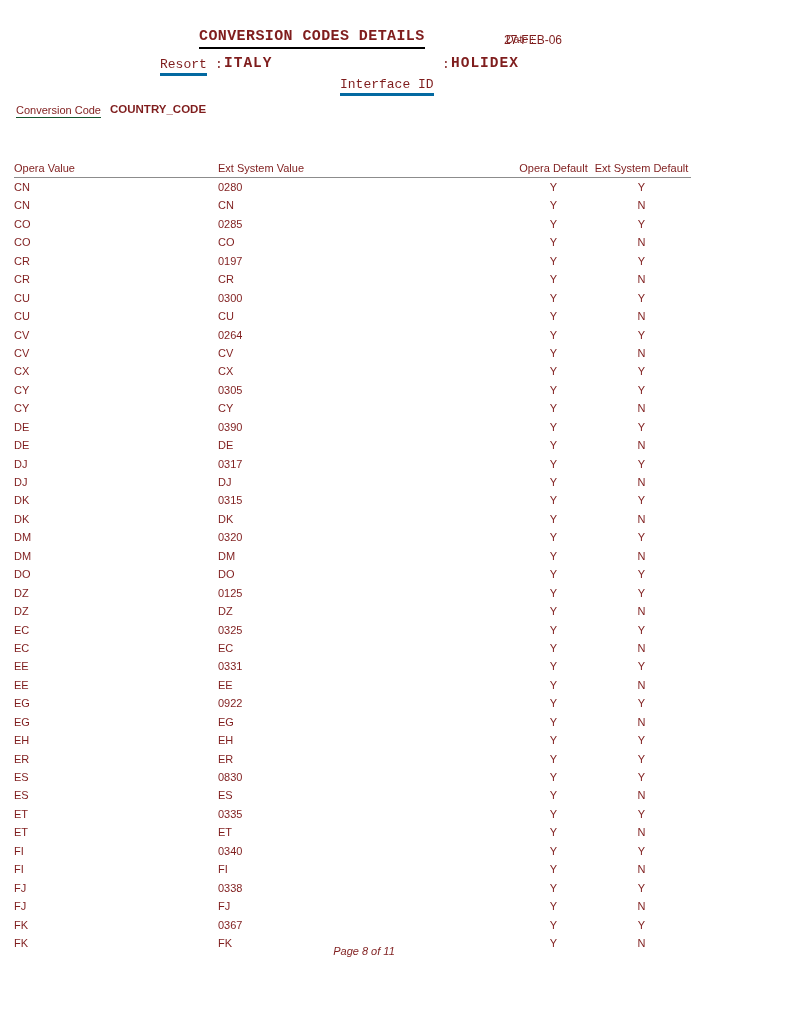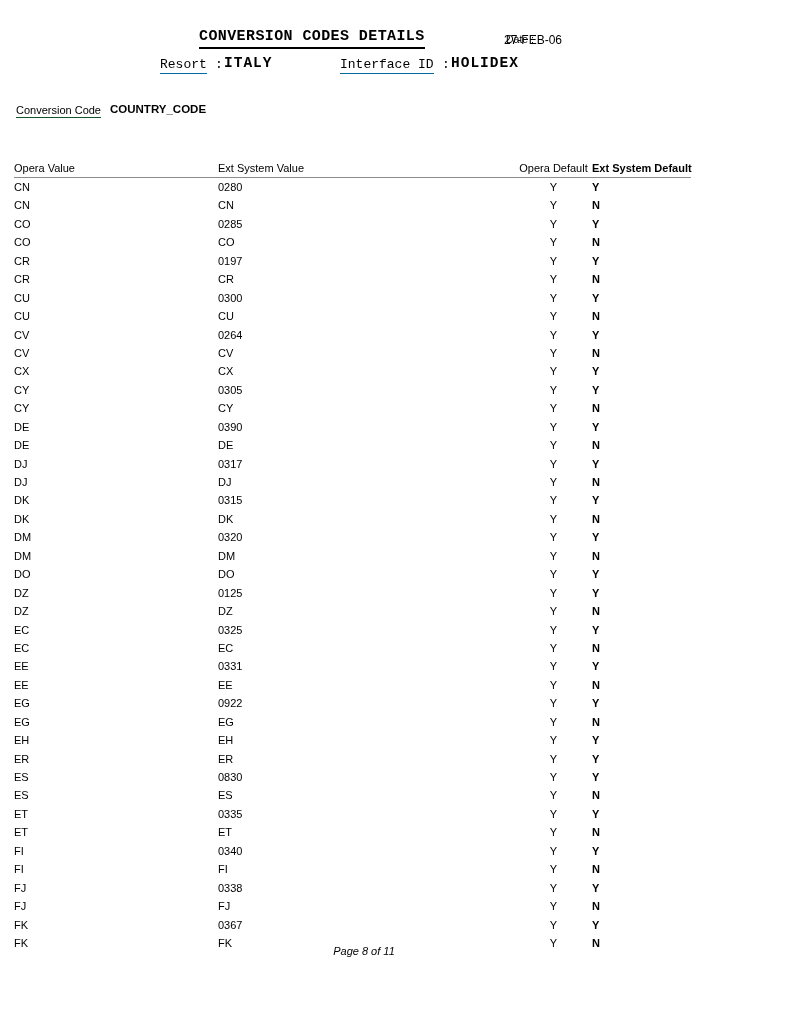--- a/index.html
+++ b/index.html
@@ -1,21 +1,21 @@
 <!DOCTYPE html>
 <html><head>
 <meta charset="utf-8">
 <style>
   html, body { margin: 0; padding: 0; background: #ffffff; }
   .page {
     position: relative;
     width: 791px;
     height: 1024px;
     background: #ffffff;
-    color: #000000;
+    color: #7f1d1d;
     font-family: "Liberation Sans", sans-serif;
     overflow: hidden;
   }
 
   
   .report-title {
     position: absolute;
     left: 199px; top: 28px;
     font-family: "Liberation Mono", monospace;
     font-weight: bold;
@@ -37,21 +37,21 @@
     left: 504px; top: 33px;
     font-size: 12px;
     white-space: nowrap;
   }
 
   .mono-label {
     position: absolute;
     top: 57px;
     font-family: "Liberation Mono", monospace;
     font-size: 13px;
-    border-bottom: 1px solid #0369a1;
+    border-bottom: 3px solid #0369a1;
     padding-bottom: 1px;
     white-space: nowrap;
   }
   .mono-sep {
     position: absolute;
     top: 57px;
     font-family: "Liberation Mono", monospace;
     font-size: 13px;
   }
   .mono-value {
@@ -59,21 +59,21 @@
     top: 55px;
     font-family: "Liberation Mono", monospace;
     font-weight: bold;
     font-size: 14.5px;
     letter-spacing: 1px;
     white-space: nowrap;
   }
   .resort-label    { left: 160px; }
   .resort-sep      { left: 215px; }
   .resort-value    { left: 224px; }
-  .interface-label { left: 340px; }
+  .interface-label { left: 340px; margin-top: 20px; }
   .interface-sep   { left: 442px; }
   .interface-value { left: 451px; }
 
   
   .conv-code-label {
     position: absolute;
     left: 16px; top: 104px;
     font-size: 11px;
     border-bottom: 1px solid #14532d;
     padding-bottom: 1px;
@@ -97,21 +97,21 @@
     display: grid;
     grid-template-columns: 204px 301px 69px 103px;
   }
   .thead {
     font-size: 11px;
     padding-bottom: 3px;
     border-bottom: 1.5px solid #8c8c8c;
   }
   .hcell { white-space: nowrap; margin-top: 36px; }
   .hcell.c2, .tcell.c2 { text-align: center; }
-  .hcell.c3, .tcell.c3 { text-align: left; padding-left: 4px; box-sizing: border-box; font-weight: bold; }
+  .hcell.c3, .tcell.c3 { text-align: center; padding-left: 4px; box-sizing: border-box; }
   .trow {
     height: 18.44px;
     align-items: center;
     font-size: 11px;
   }
   .tcell { white-space: nowrap; line-height: 18.44px; }
 
   
   .page-footer {
     position: absolute;

